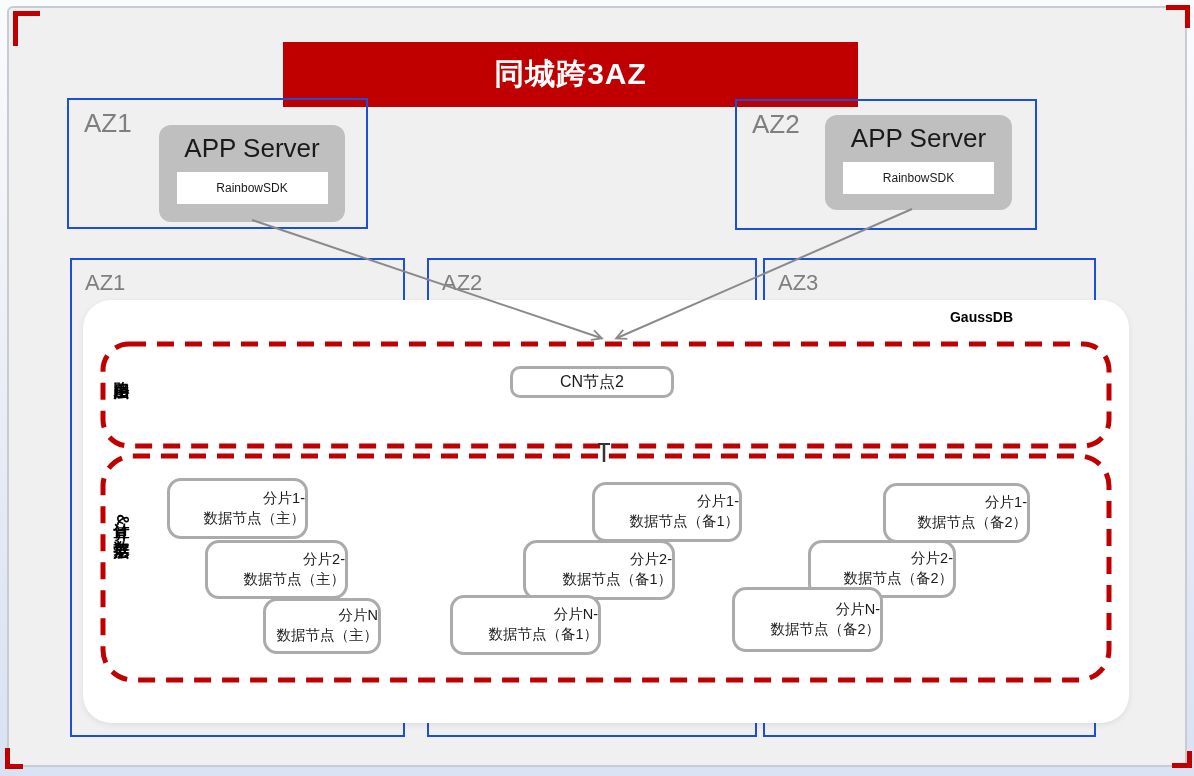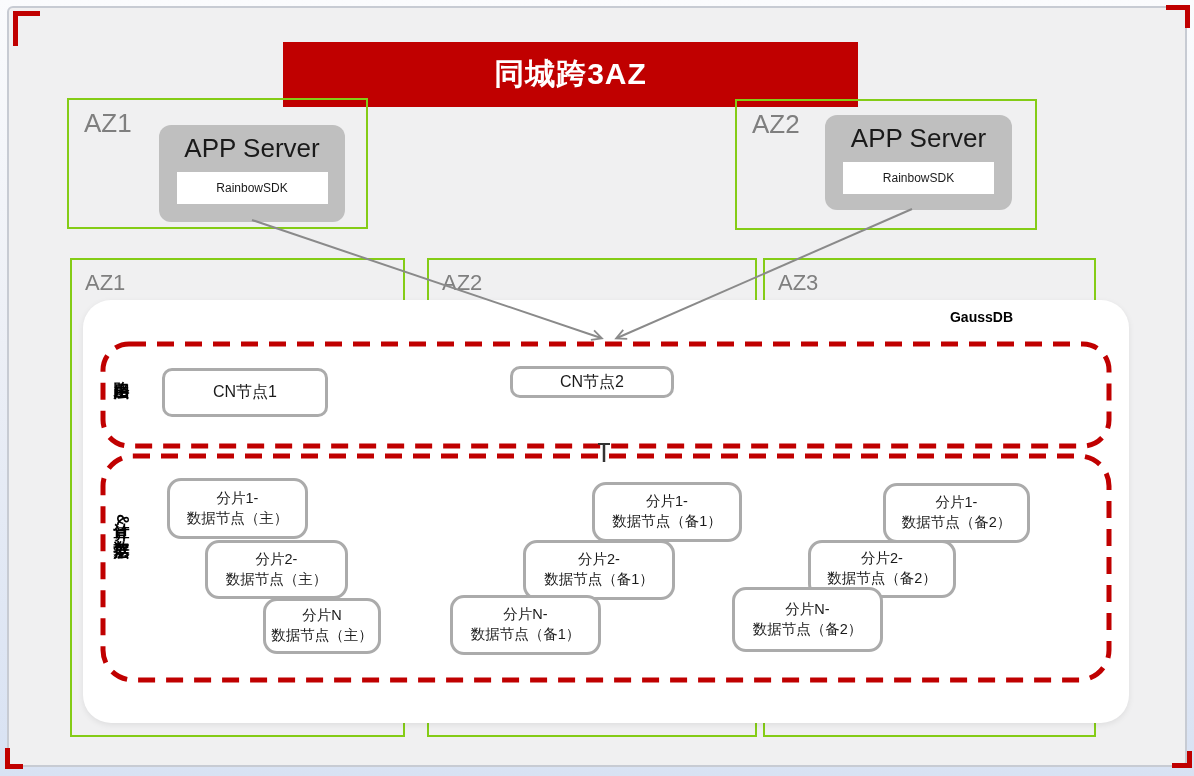--- a/index.html
+++ b/index.html
@@ -26,21 +26,21 @@
   .bracket.br { left:1172px; top:751px; width:20px; height:17px; border-right:5px solid #c00000; border-bottom:5px solid #c00000; }
 
   
   .banner {
     position:absolute; left:283px; top:42px; width:575px; height:65px;
     background:#c00000; color:#ffffff; font-size:30px; font-weight:bold;
     display:flex; align-items:center; justify-content:center; letter-spacing:1px;
   }
 
   
-  .az-box { position:absolute; border:2px solid #84cc16; }
+  .az-box { position:absolute; border:2px solid #1d4ed8; }
   .az-box .az-label { position:absolute; left:15px; top:8px; color:#7f7f7f; font-size:26px; }
   .az-top-1 { left:67px; top:98px; width:301px; height:131px; }
   .az-top-2 { left:735px; top:99px; width:302px; height:131px; }
   .app-server {
     position:absolute; background:#bfbfbf; border-radius:12px;
     display:flex; flex-direction:column; align-items:center;
   }
   .az-top-1 .app-server { left:90px; top:25px; width:186px; height:97px; }
   .az-top-2 .app-server { left:88px; top:14px; width:187px; height:95px; }
   .app-server .app-title { font-size:26px; color:#1a1a1a; margin-top:8px; }
@@ -86,21 +86,21 @@
     display:flex; align-items:center; justify-content:center;
     font-size:16px; color:#1a1a1a; z-index:10;
   }
   .cn-1 { left:162px; top:368px; width:166px; height:49px; }
   .cn-2 { left:510px; top:366px; width:164px; height:32px; }
   .cn-3 { left:836px; top:367px; width:184px; height:47px; }
 
   
   .shard {
     position:absolute; background:#ffffff; border:3.5px solid #ababab; border-radius:14px;
-    display:flex; flex-direction:column; align-items:center; justify-content:center;
+    display:flex; flex-direction:column; align-items:flex-end; justify-content:center;
     font-size:14.5px; color:#1a1a1a; line-height:1.35; text-align:center; z-index:10;
   }
   .s-a1 { left:167px; top:478px; width:141px; height:61px; z-index:10; }
   .s-a2 { left:205px; top:540px; width:143px; height:59px; z-index:11; }
   .s-a3 { left:263px; top:598px; width:118px; height:56px; z-index:12; }
   .s-b1 { left:592px; top:482px; width:150px; height:60px; z-index:10; }
   .s-b2 { left:523px; top:540px; width:152px; height:60px; z-index:11; }
   .s-b3 { left:450px; top:595px; width:151px; height:60px; z-index:12; }
   .s-c1 { left:883px; top:483px; width:147px; height:60px; z-index:10; }
   .s-c2 { left:808px; top:540px; width:148px; height:58px; z-index:11; }
@@ -153,21 +153,20 @@
   <svg class="layers-svg" viewBox="0 0 1194 776">
     <rect x="103" y="344" width="1006" height="102" rx="26" fill="none" stroke="#c00000" stroke-width="5" stroke-dasharray="17 11"></rect>
     <rect x="103" y="456" width="1006" height="224" rx="30" fill="none" stroke="#c00000" stroke-width="5" stroke-dasharray="17 11"></rect>
     <line x1="604" y1="443" x2="604" y2="462" stroke="#333333" stroke-width="2.5"></line>
     <line x1="598" y1="444" x2="610" y2="444" stroke="#333333" stroke-width="2"></line>
   </svg>
 
   <div class="v-label routing">路由层</div>
   <div class="v-label compute">计算&amp;数据层</div>
 
-  <div class="cn-box cn-1">CN节点1</div>
   <div class="cn-box cn-2">CN节点2</div>
 
   <div class="shard s-a1">
     <span>分片1-</span>
     <span>数据节点（主）</span>
   </div>
   <div class="shard s-a2">
     <span>分片2-</span>
     <span>数据节点（主）</span>
   </div>

